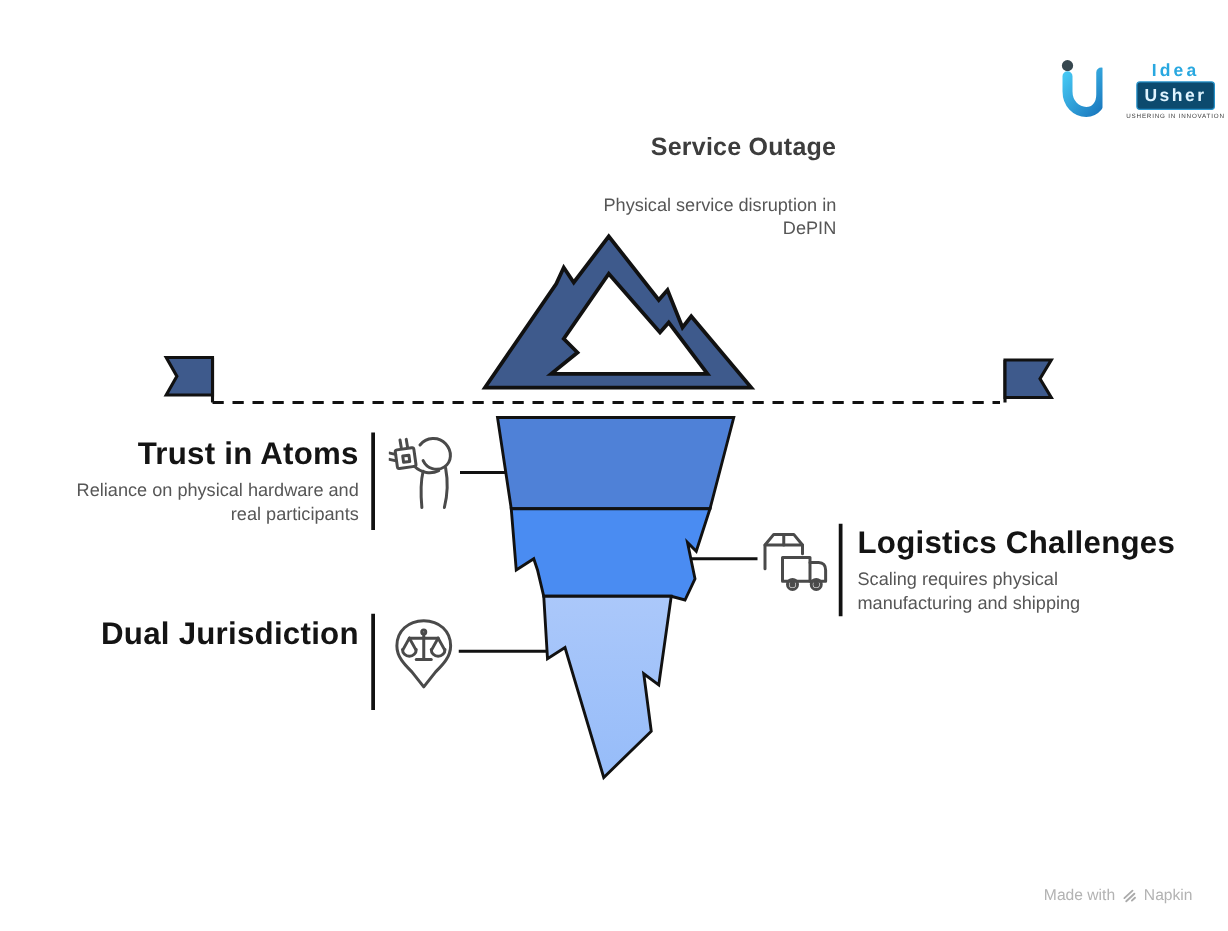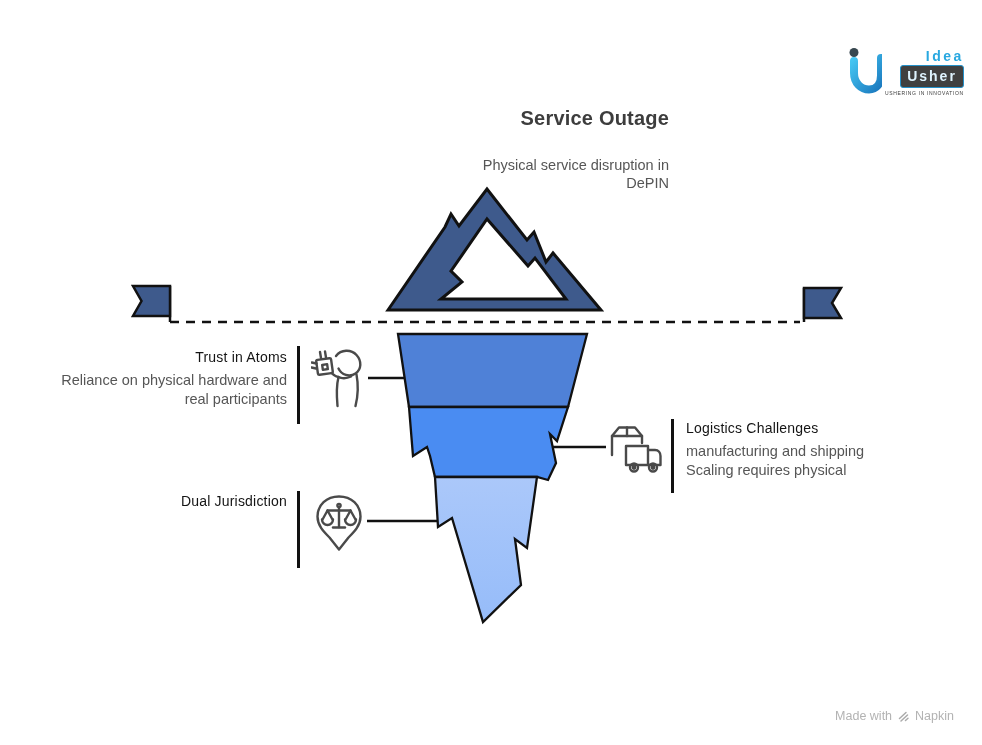--- a/index.html
+++ b/index.html
@@ -6,31 +6,31 @@
   #canvas{
     position:relative;width:982px;height:745px;background:#ffffff;overflow:hidden;
     font-family:"Liberation Sans",sans-serif;
   }
   .abs{position:absolute;}
   
   .header{left:301px;top:107px;width:368px;text-align:right;}
   .header-title{font-size:20px;font-weight:700;color:#3d3d3d;letter-spacing:.2px;}
   .header-sub{margin-top:26px;font-size:14.5px;color:#565656;line-height:1.26;}
   
-  .section-title{font-size:14px;font-weight:400;color:#141414;letter-spacing:.2px;}
+  .section-title{font-size:25px;font-weight:700;color:#141414;letter-spacing:.2px;}
   .section-desc{font-size:14.5px;color:#565656;line-height:1.28;margin-top:6px;}
   .right-align{text-align:right;}
   .left-align{text-align:left;}
   .vdivider{width:2.5px;background:#111;}
   .icon-svg{stroke:#4a4a4a;fill:none;stroke-width:2.4;stroke-linecap:round;stroke-linejoin:round;}
   
   .logo{left:846px;top:46px;display:flex;align-items:flex-start;gap:3px;}
-  .logo-col{display:flex;flex-direction:column;align-items:flex-end;}
+  .logo-col{display:flex;flex-direction:column;align-items:center;margin-left:16px;}
   .logo-idea{font-size:14px;font-weight:700;color:#29a8e0;letter-spacing:2.5px;line-height:1;margin-top:3px;}
-  .logo-usher{margin-top:2px;background:#404040;color:#dff4ff;font-size:14px;font-weight:700;
+  .logo-usher{margin-top:2px;background:#0c4a6e;color:#dff4ff;font-size:14px;font-weight:700;
     letter-spacing:2px;line-height:1;padding:3px 6px 4px 6px;border-radius:3px;border:1px solid #2591c9;}
   .logo-tagline{margin-top:2px;font-size:5px;color:#3a3a3a;letter-spacing:.65px;white-space:nowrap;}
   
   .footer{right:28px;top:709px;display:flex;align-items:center;gap:5px;
     font-size:12.5px;color:#b3b3b3;}
 </style>
 </head>
 <body>
 
 <div id="canvas">
@@ -106,22 +106,22 @@
     <path d="M 42 28 L 49 28 C 52.5 28 54.5 30.5 54.5 34 L 54.5 43 L 42 43"></path>
     <circle cx="28" cy="45.5" r="4"></circle>
     <circle cx="28" cy="45.5" r="1.2"></circle>
     <circle cx="47" cy="45.5" r="4"></circle>
     <circle cx="47" cy="45.5" r="1.2"></circle>
   </svg>
   <div class="abs vdivider" style="left:671px;top:419px;height:74px"></div>
   <div class="abs left-align" style="left:686px;top:420px;width:280px">
     <div class="section-title">Logistics Challenges</div>
     <div class="section-desc">
+      <div>Scaling requires physical</div>
       <div>manufacturing and shipping</div>
-      <div>Scaling requires physical</div>
     </div>
   </div>
 
   <div class="abs right-align" style="left:27px;top:493px;width:260px">
     <div class="section-title">Dual Jurisdiction</div>
   </div>
   <div class="abs vdivider" style="left:297px;top:491px;height:77px"></div>
   <svg class="abs icon-svg" style="left:313px;top:494px" width="52" height="64" viewBox="0 0 52 64">
     <path d="M 26 2.5 C 13.5 2.5 4.5 11 4.5 22.5 C 4.5 31.5 10.5 37.5 16.5 43.5 L 26 55.5 L 35.5 43.5 C 41.5 37.5 47.5 31.5 47.5 22.5 C 47.5 11 38.5 2.5 26 2.5 Z"></path>
     <line x1="26" y1="13" x2="26" y2="33"></line>

